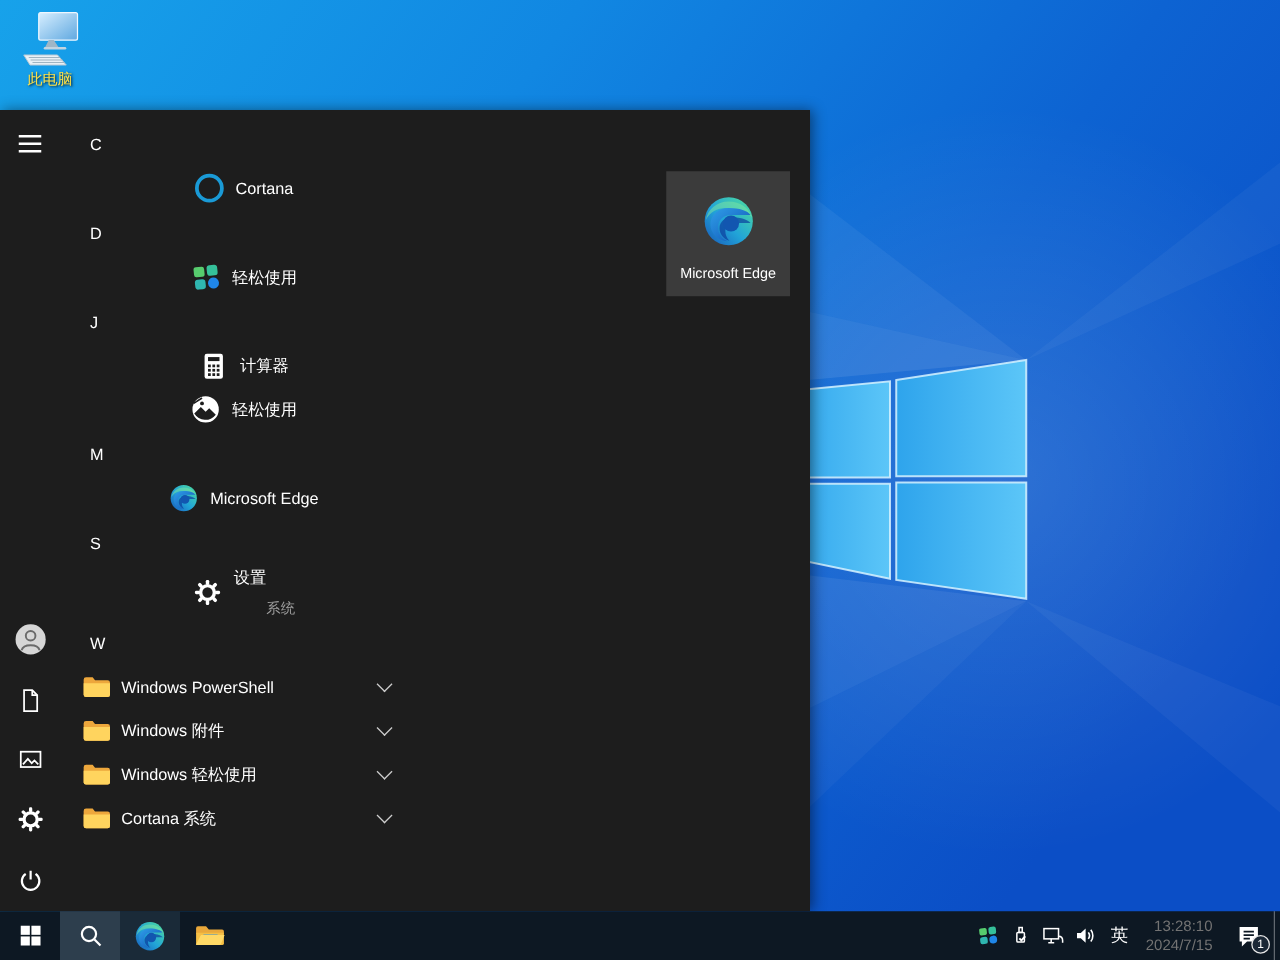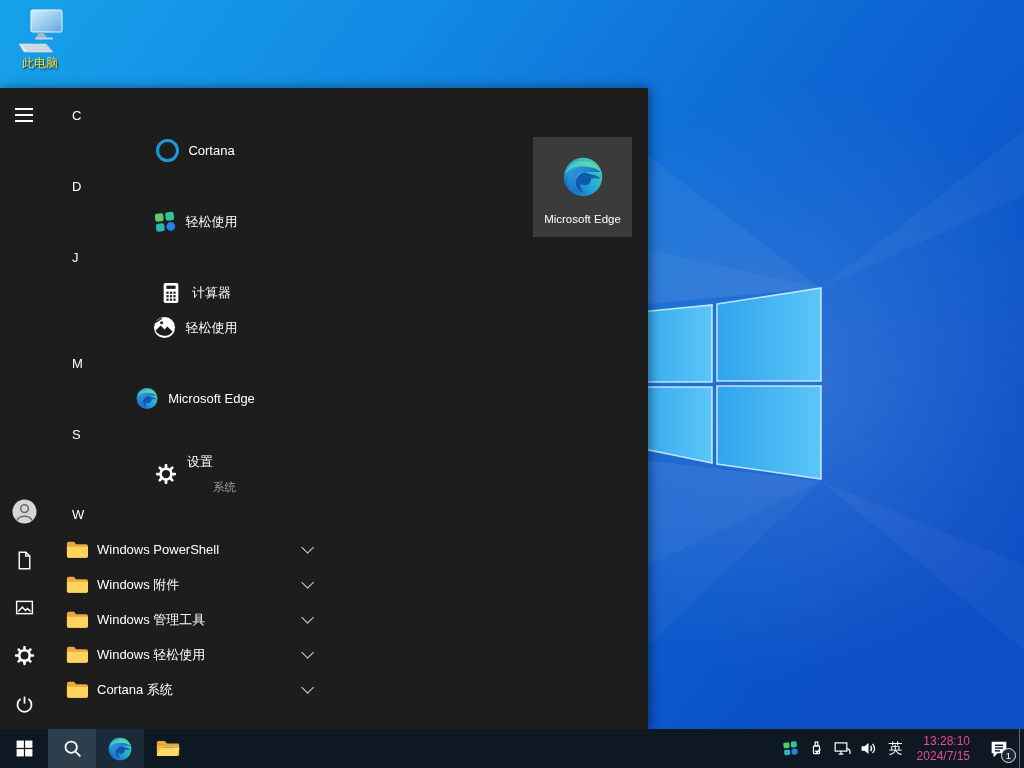--- a/index.html
+++ b/index.html
@@ -48,21 +48,21 @@
   .taskbar { position:absolute; left:0; top:729px; width:1024px; height:39px;
     background:#0d1823; z-index:10; display:flex; align-items:stretch; }
   .tb-btn { width:48px; display:flex; align-items:center; justify-content:center; cursor:pointer; }
   .tb-btn.search-active { background:#2d3e4d; }
   .tb-btn.edge-running { background:#1a2a38; }
   .tray { margin-left:auto; display:flex; align-items:center; height:100%; }
   .tray-ic { width:26px; height:100%; display:flex; align-items:center;
     justify-content:center; cursor:pointer; }
   .ime { color:#fff; font-size:14px; width:28px; text-align:center; cursor:pointer;
     height:100%; display:flex; align-items:center; justify-content:center; }
-  .clock { color:#ec4899; font-size:12px; line-height:15px; text-align:right;
+  .clock { color:#737373; font-size:12px; line-height:15px; text-align:right;
     padding:0 9px 0 7px; cursor:default; height:100%;
     display:flex; flex-direction:column; justify-content:center; }
   .action-center { position:relative; width:40px; height:100%; display:flex;
     align-items:center; justify-content:center; cursor:pointer; }
   .badge { position:absolute; right:3px; bottom:5px; width:15px; height:15px;
     border-radius:50%; background:#1b2836; border:1.5px solid #e8e8e8;
     color:#fff; font-size:9.5px; display:flex; align-items:center; justify-content:center; }
   .show-desktop { width:5px; height:100%; border-left:1px solid rgba(255,255,255,.35); cursor:pointer; }
 
   
@@ -324,30 +324,20 @@
       <span class="lbl">Windows 附件</span>
       <span class="chev"></span>
     </div>
     <div class="row app">
       <span class="ic">
         <svg width="23" height="23" viewBox="0 0 24 24">
             <path d="M2 6 q0-2 2-2 h5.5 l2 2.5 h10.5 q2 0 2 2 v10 q0 2-2 2 H4 q-2 0-2-2 Z" fill="#eda73c"></path>
             <path d="M2 9 h22 v9.5 q0 2-2 2 H4 q-2 0-2-2 Z" fill="#ffd45e"></path>
           </svg>
       </span>
-      <span class="lbl">Windows 管理工具</span>
-      <span class="chev"></span>
-    </div>
-    <div class="row app">
-      <span class="ic">
-        <svg width="23" height="23" viewBox="0 0 24 24">
-            <path d="M2 6 q0-2 2-2 h5.5 l2 2.5 h10.5 q2 0 2 2 v10 q0 2-2 2 H4 q-2 0-2-2 Z" fill="#eda73c"></path>
-            <path d="M2 9 h22 v9.5 q0 2-2 2 H4 q-2 0-2-2 Z" fill="#ffd45e"></path>
-          </svg>
-      </span>
       <span class="lbl">Windows 轻松使用</span>
       <span class="chev"></span>
     </div>
     <div class="row app">
       <span class="ic">
         <svg width="23" height="23" viewBox="0 0 24 24">
             <path d="M2 6 q0-2 2-2 h5.5 l2 2.5 h10.5 q2 0 2 2 v10 q0 2-2 2 H4 q-2 0-2-2 Z" fill="#eda73c"></path>
             <path d="M2 9 h22 v9.5 q0 2-2 2 H4 q-2 0-2-2 Z" fill="#ffd45e"></path>
           </svg>
       </span>

